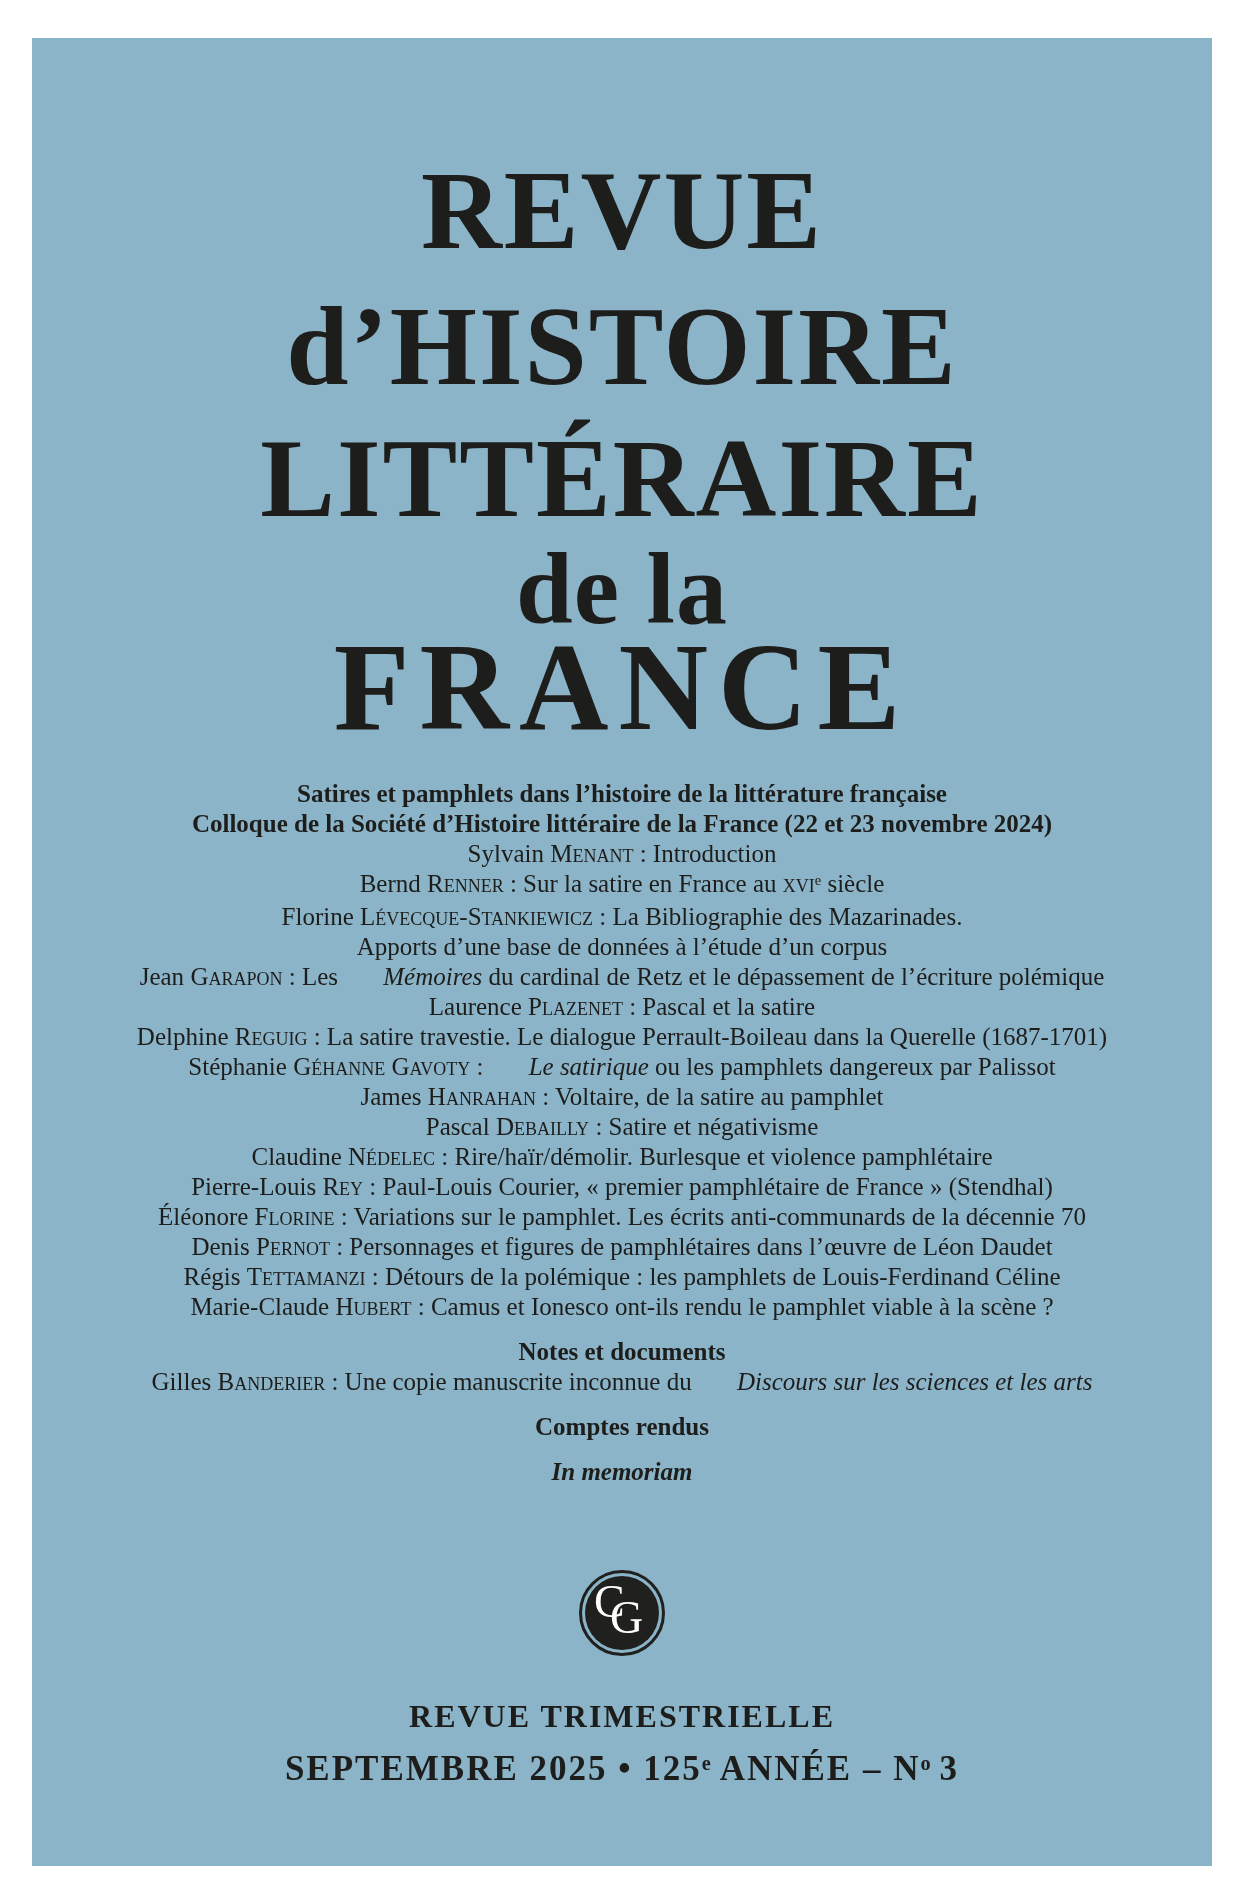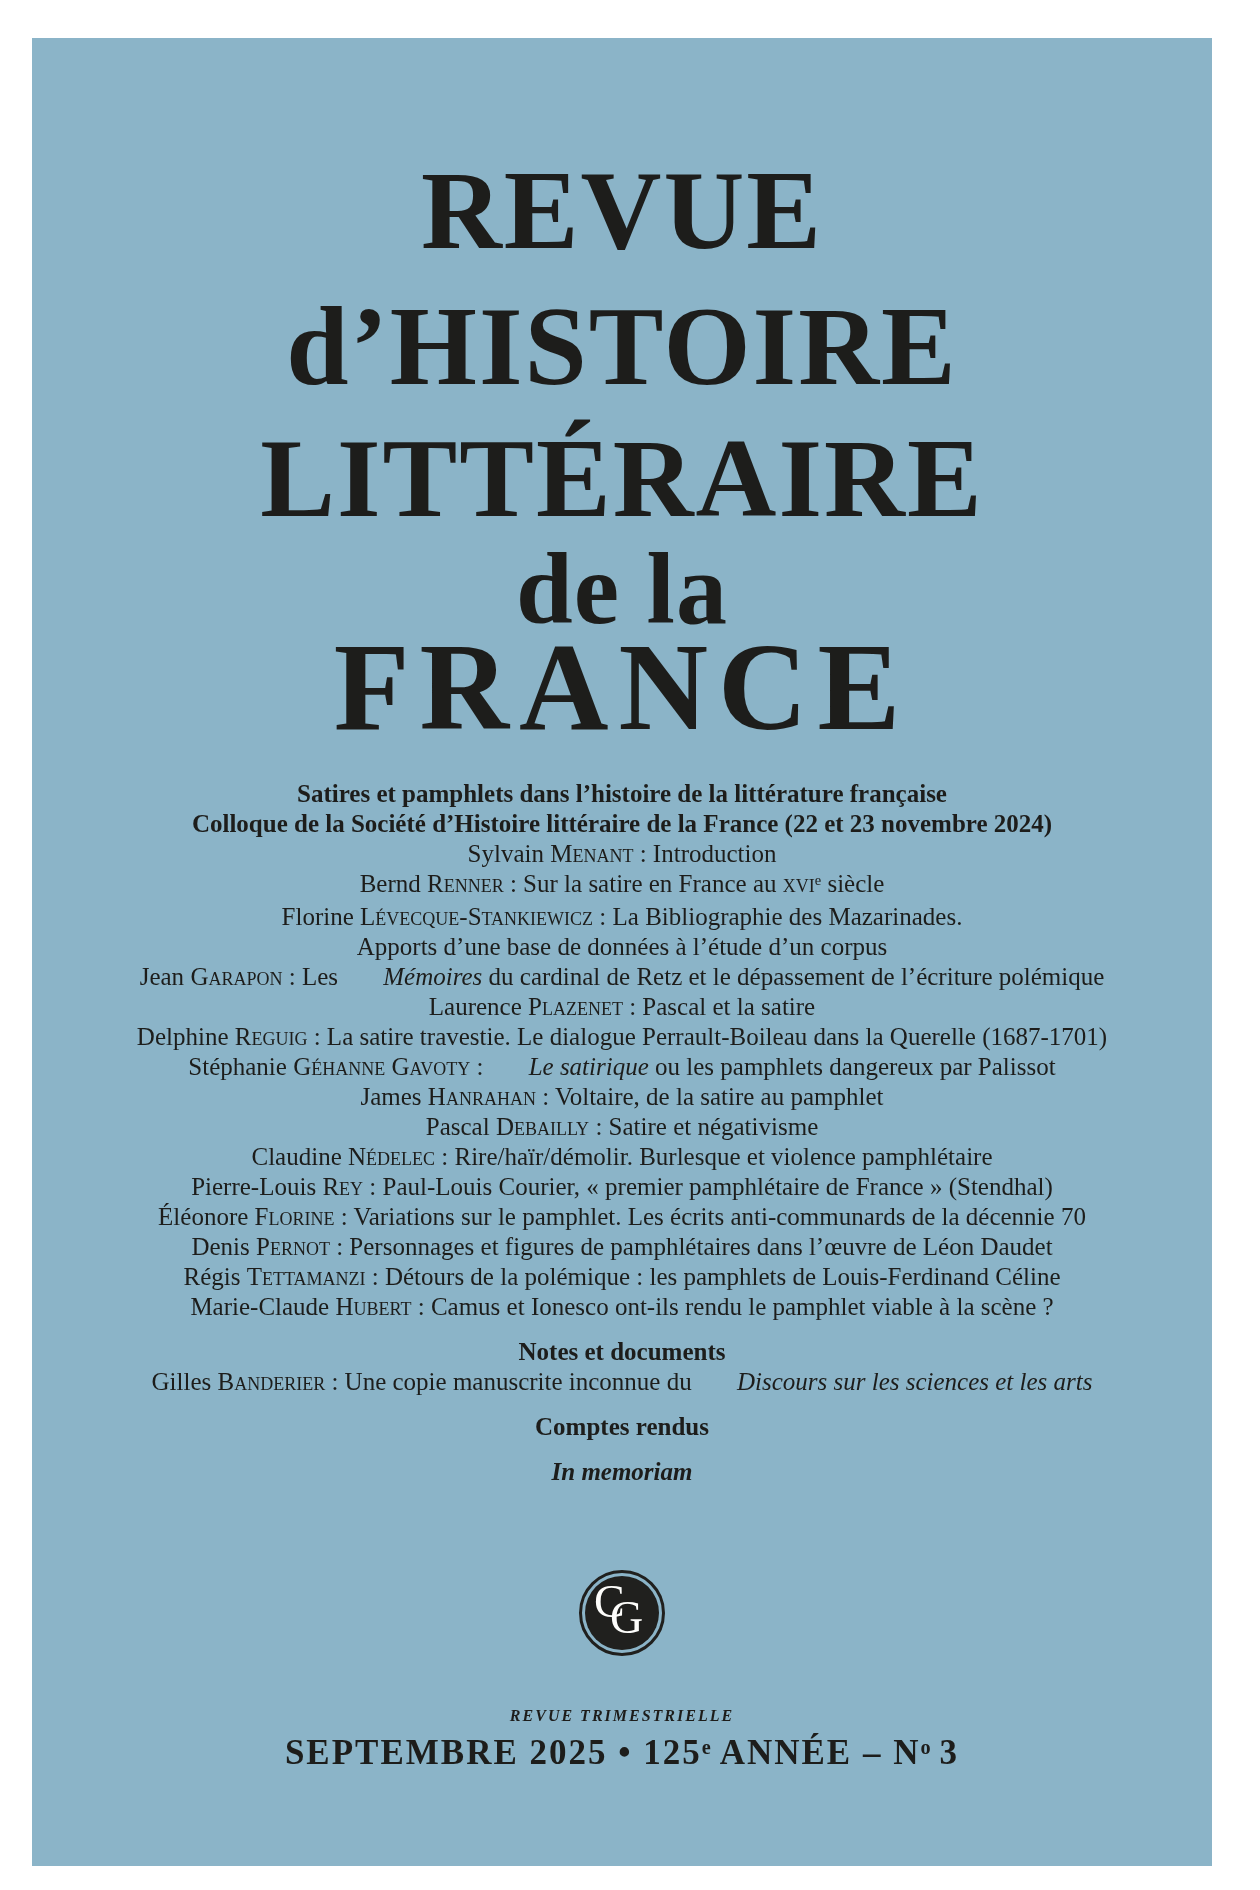--- a/index.html
+++ b/index.html
@@ -45,22 +45,22 @@
     position:relative;overflow:hidden;
   }
   .logo-c,.logo-g{
     position:absolute;color:#fdfdfb;font-family:"Liberation Serif",serif;
     font-size:46px;line-height:1;font-weight:normal;
   }
   .logo-c{left:9px;top:3px;}
   .logo-g{left:25px;top:19px;}
   
   .footer{position:absolute;left:0;right:0;top:1662px;text-align:center;font-weight:bold;}
-  .footer-line1{font-size:16px;line-height:32px;letter-spacing:2px;white-space:nowrap;font-style:italic;}
-  .footer-line2{font-size:35px;line-height:42px;letter-spacing:2px;white-space:nowrap;}
+  .footer-line1{font-size:32px;line-height:32px;letter-spacing:2px;white-space:nowrap;}
+  .footer-line2{font-size:35px;line-height:42px;letter-spacing:2px;white-space:nowrap;margin-top:16px;}
 </style>
 </head>
 <body>
 
 <div class="panel">
 
   <div>
     <div class="t-line t1">REVUE</div>
     <div class="t-line t2">d’HISTOIRE</div>
     <div class="t-line t3">LITTÉRAIRE</div>

